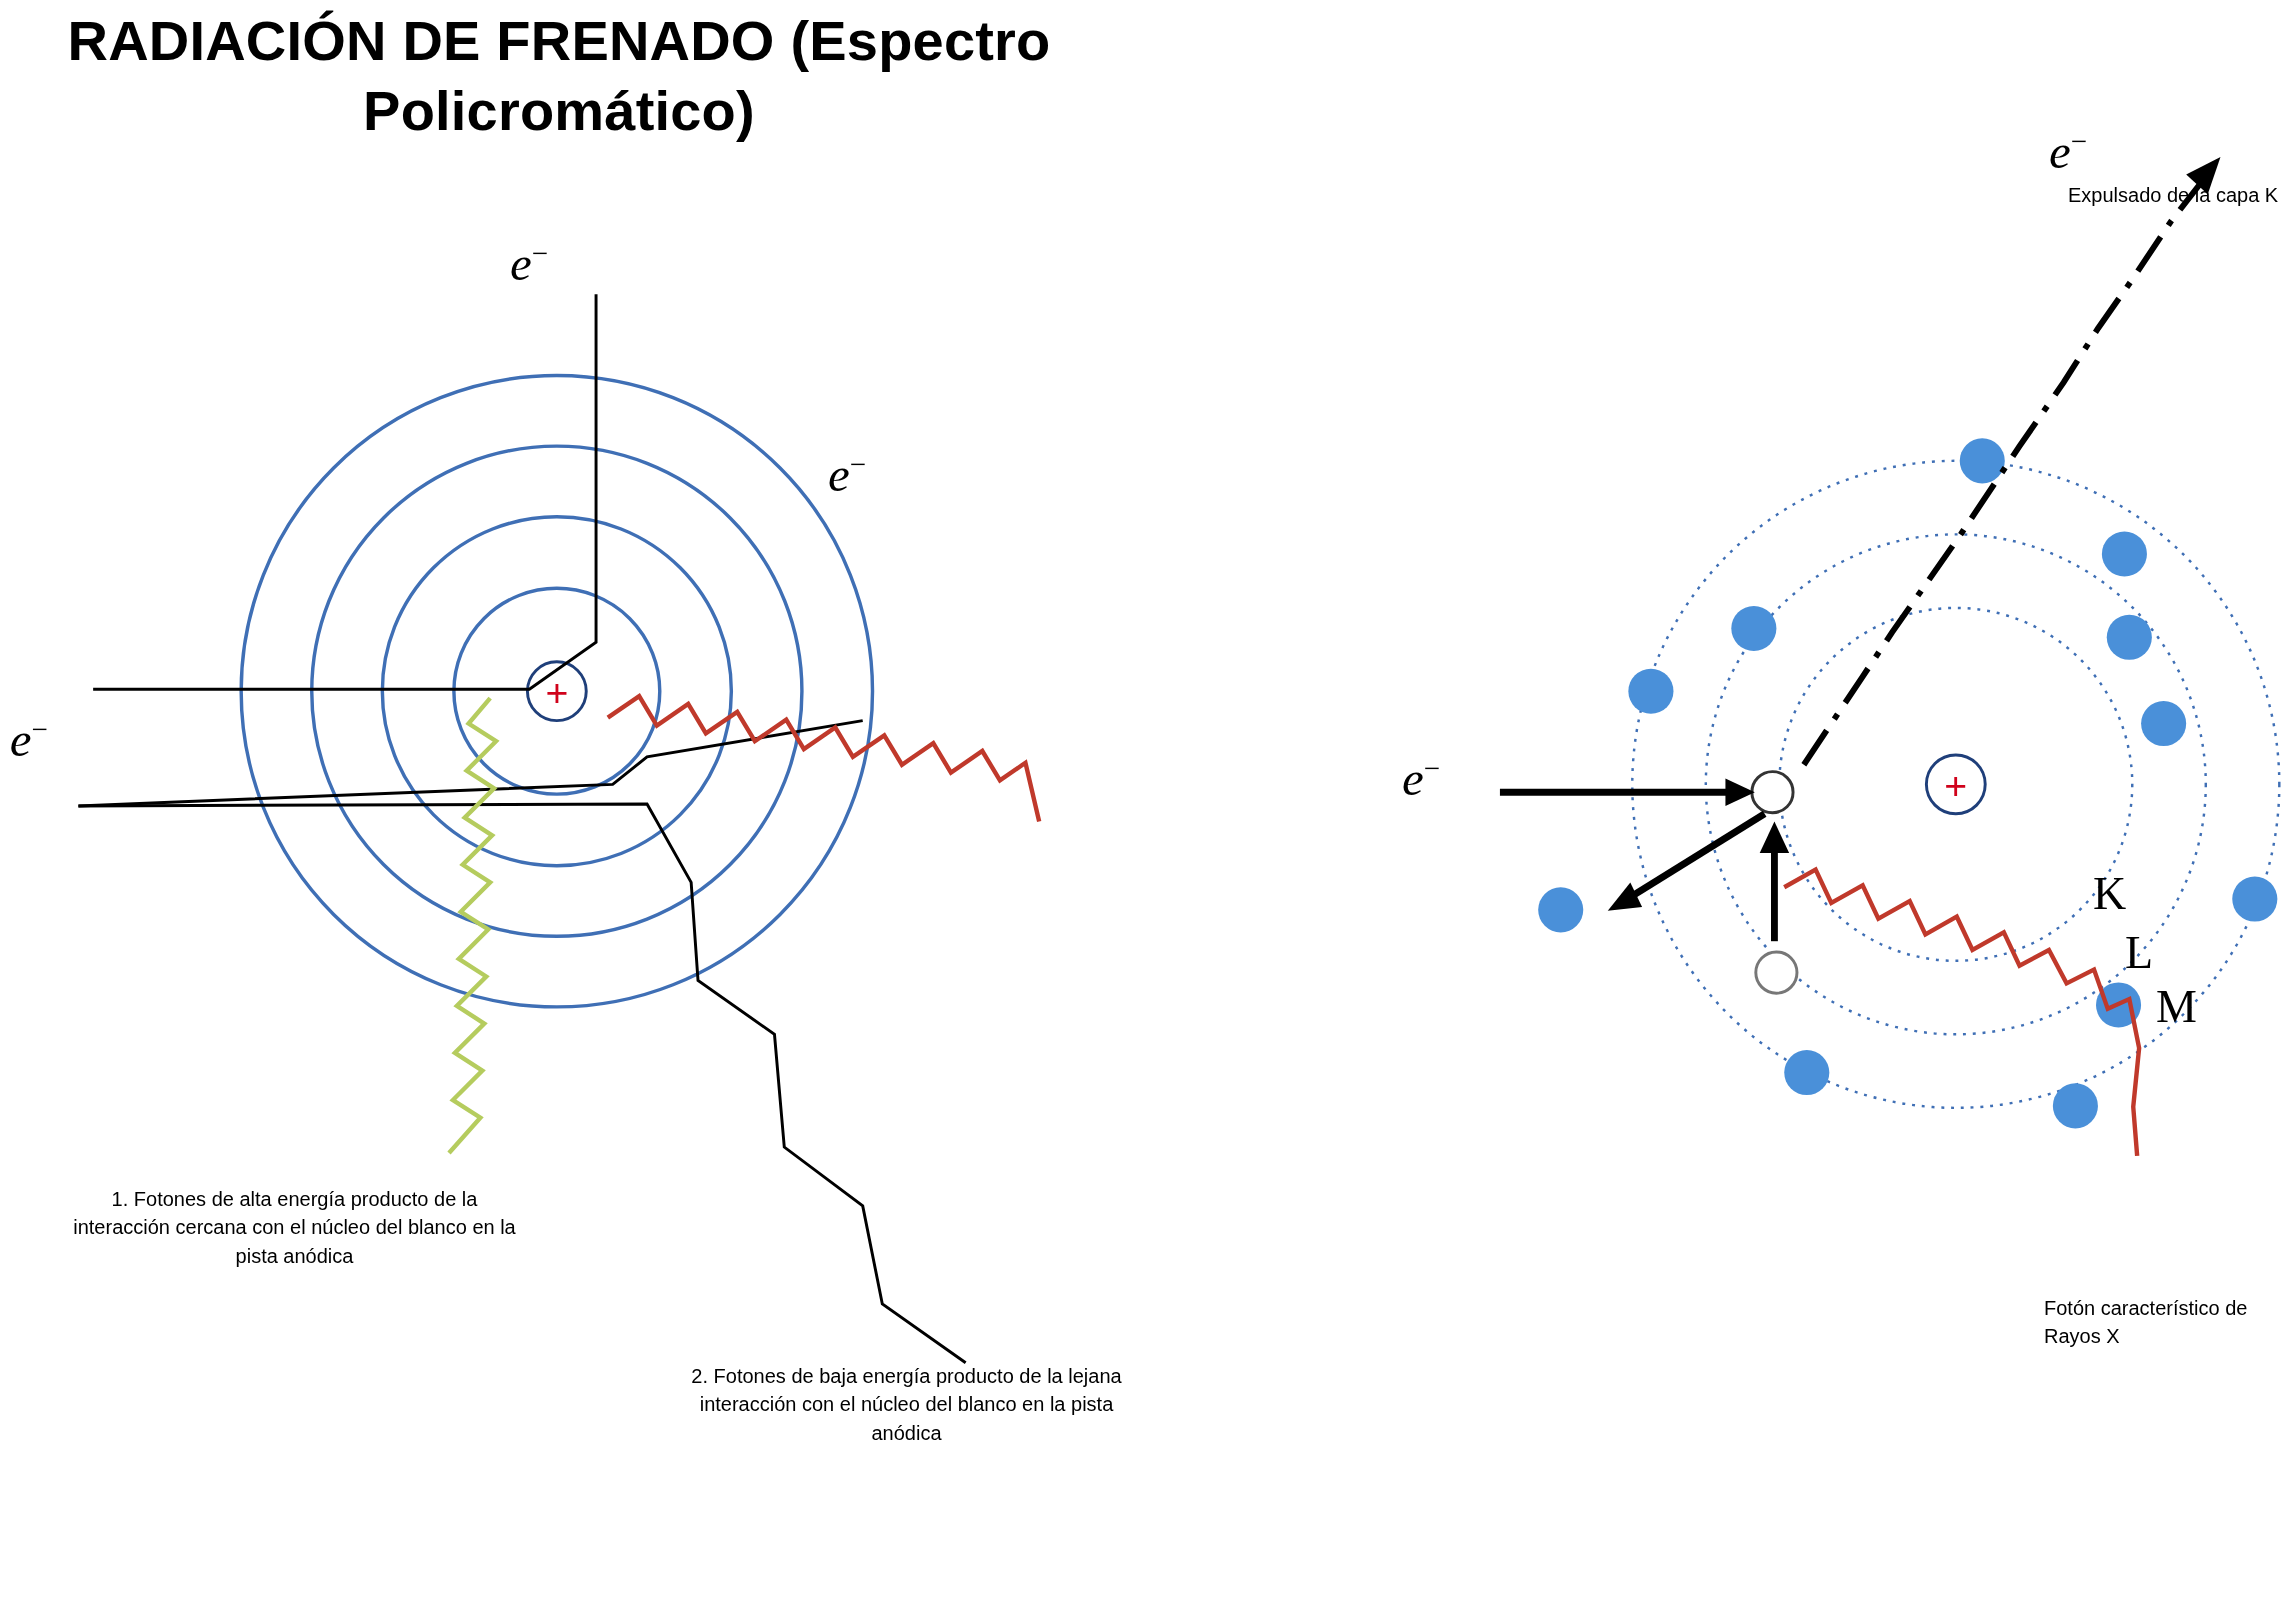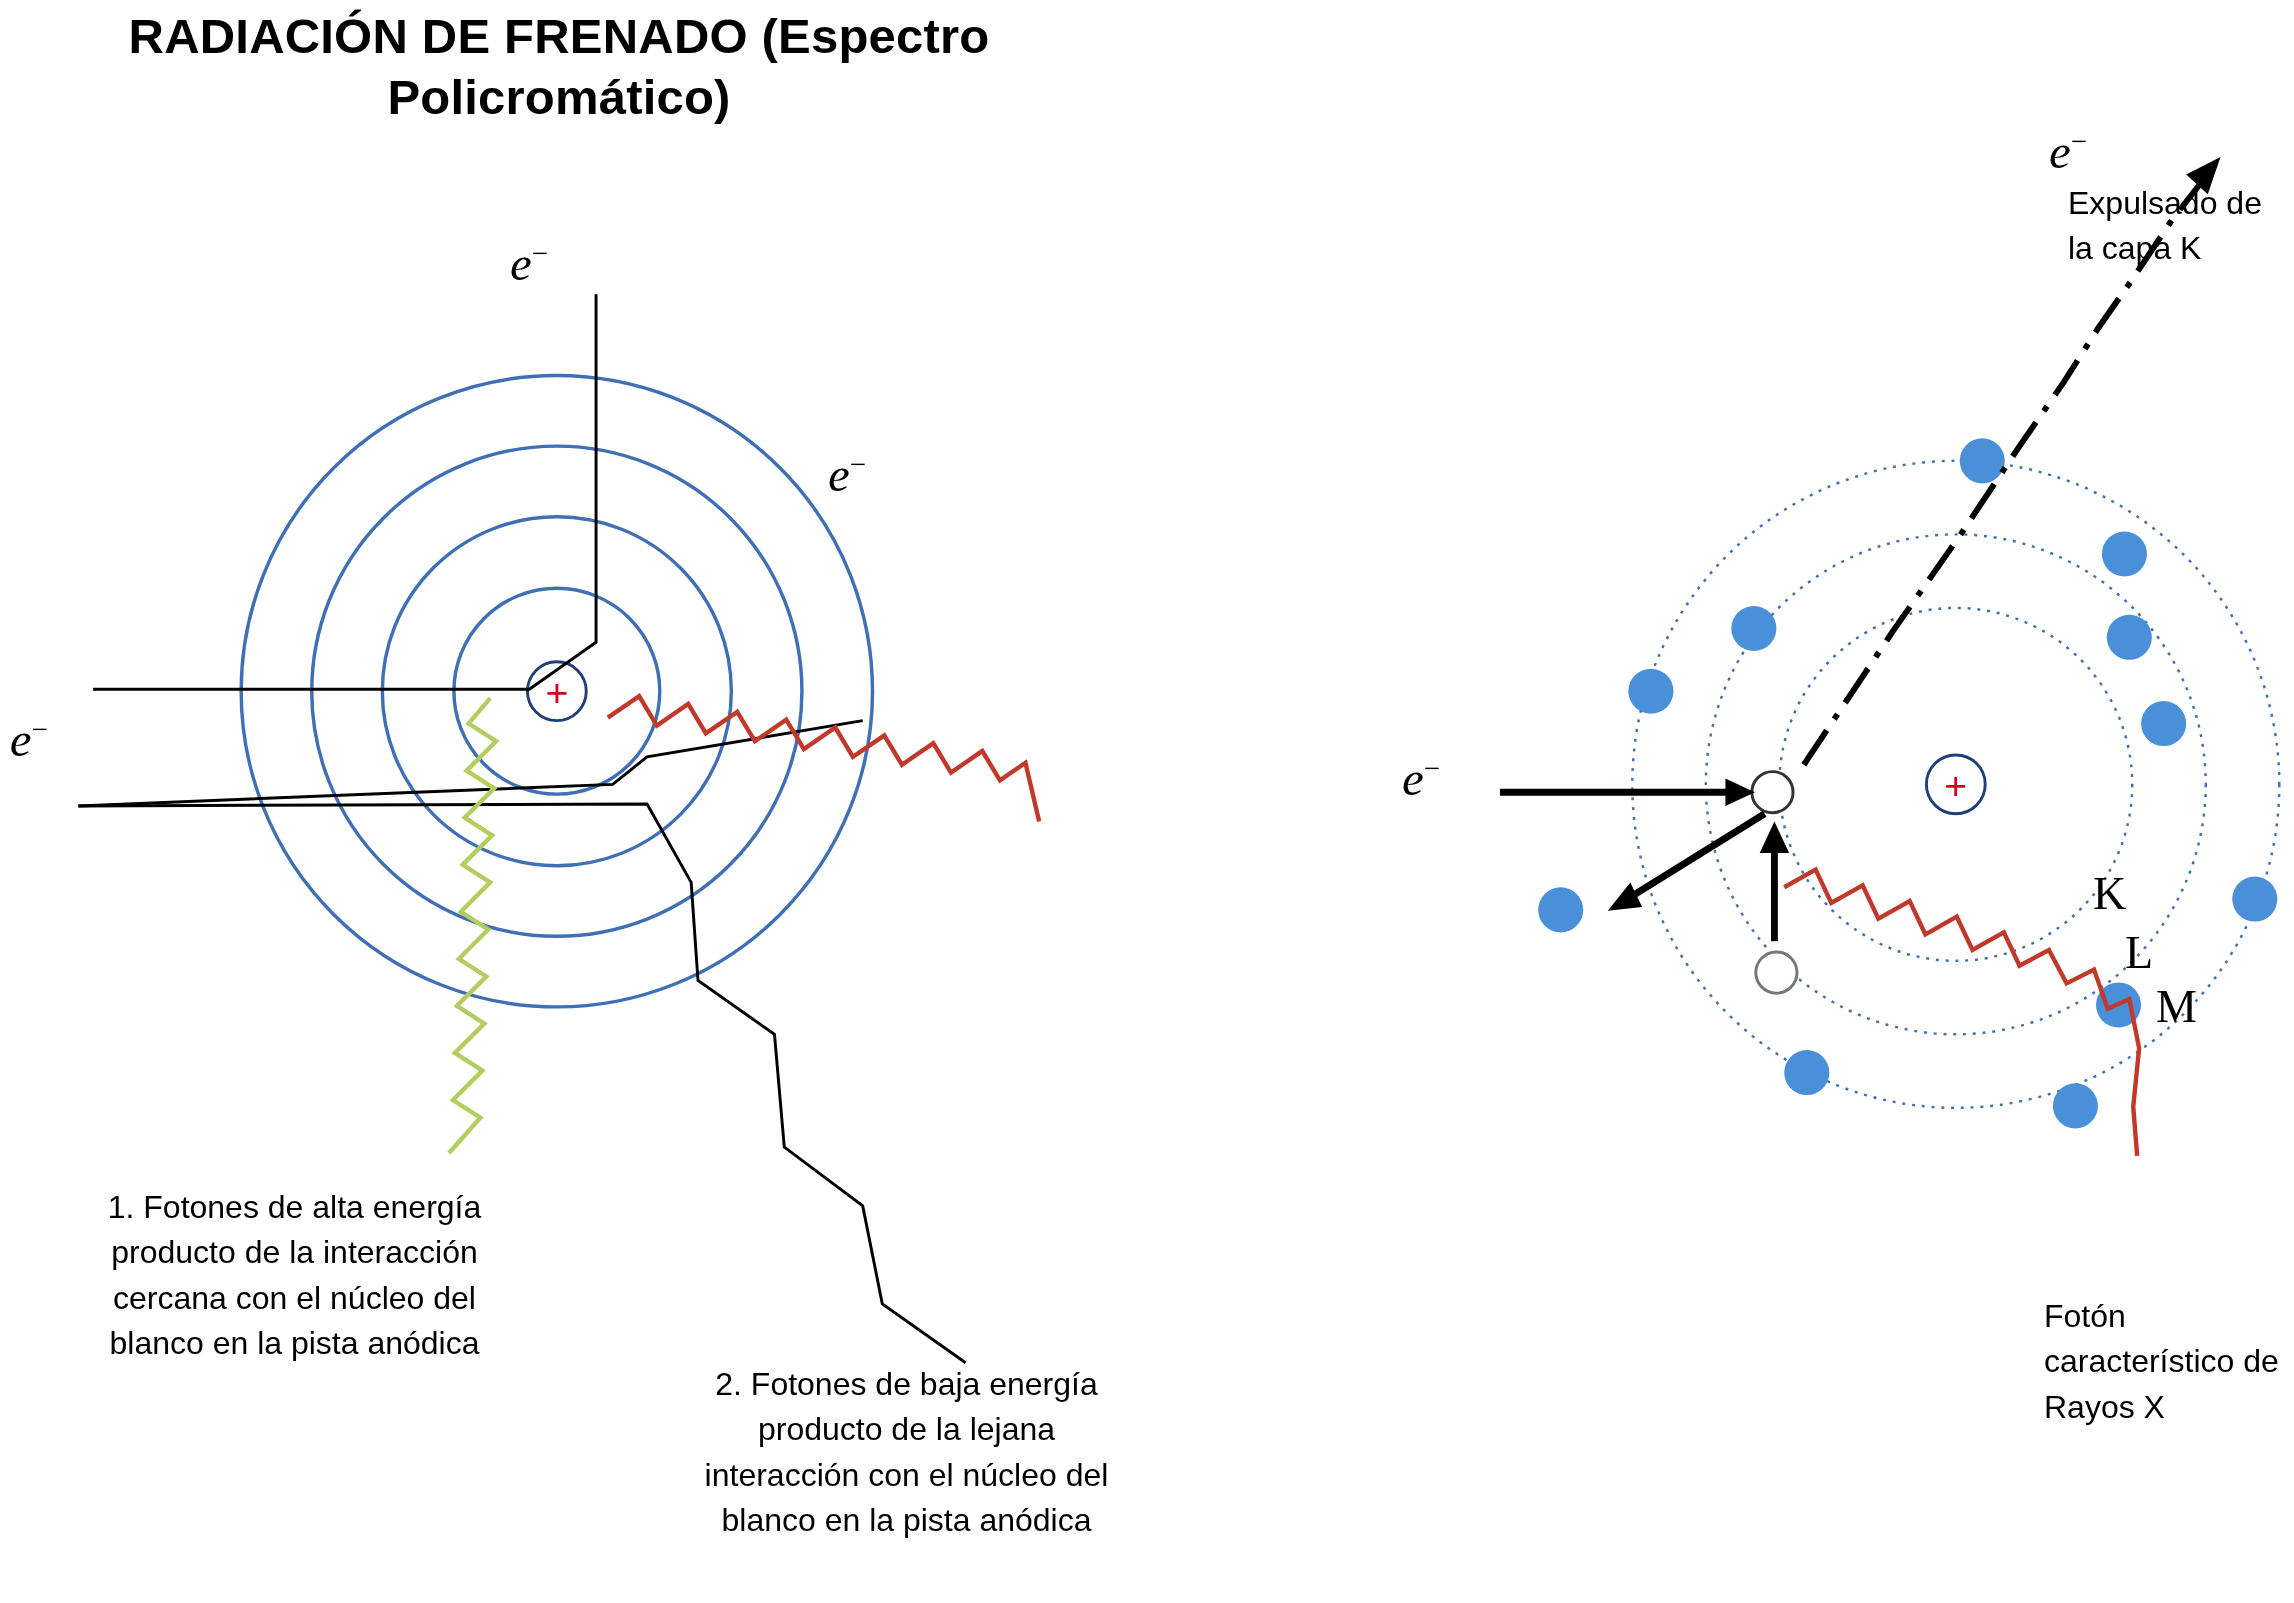--- a/index.html
+++ b/index.html
@@ -17,39 +17,39 @@
   }
   .stage {
     position: absolute;
     left: 0; top: 0;
     width: 2295px;
     height: 1604px;
   }
   .panel-title {
     position: absolute;
     text-align: center;
-    font-size: 49px;
+    font-size: 56px;
     font-weight: 600;
     line-height: 1.25;
     letter-spacing: 0.2px;
   }
   #title-left {
     left: 59px;
     top: 5.9px;
     width: 1000px;
   }
   #title-right {
     left: 1411px;
     top: 5.9px;
     width: 882px;
   }
   .caption {
     position: absolute;
     text-align: center;
-    font-size: 32px;
+    font-size: 20px;
     line-height: 1.42;
     color: #000;
   }
   #caption-1 {
     left: 69px;
     top: 1166px;
     width: 451px;
     margin-top: 19px;
   }
   #caption-2 {

